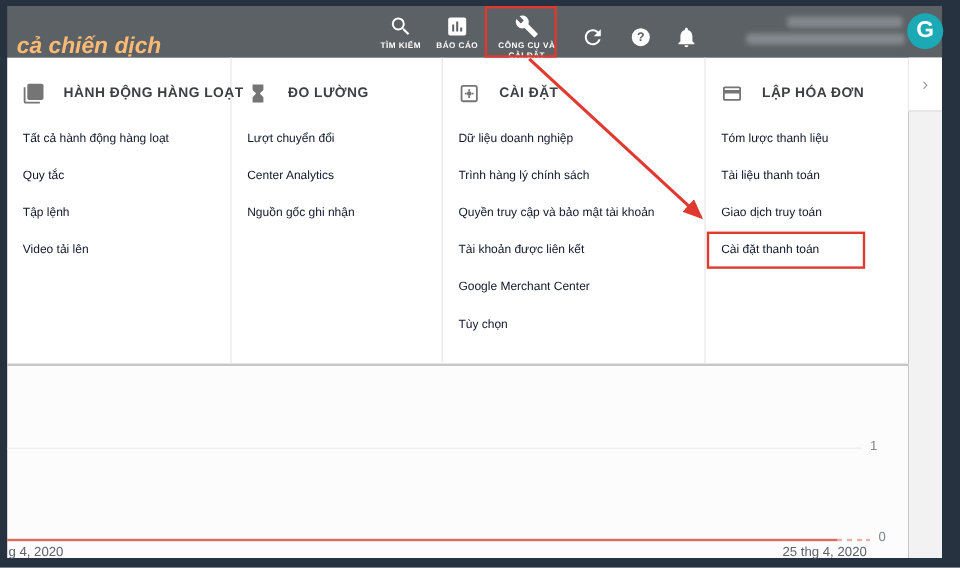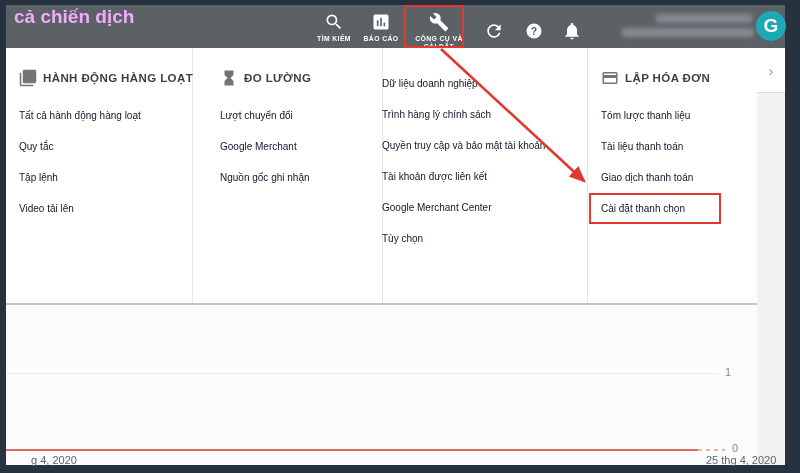--- a/index.html
+++ b/index.html
@@ -5,51 +5,51 @@
   html,body{margin:0;padding:0;}
   body{
     width:800px;height:473px;position:relative;overflow:hidden;
     background:#26323f;
     font-family:"Liberation Sans","DejaVu Sans",sans-serif;
     -webkit-font-smoothing:antialiased;
   }
   .abs{position:absolute;}
   
   .topbar{left:6px;top:5px;width:779px;height:43px;background:#5c6165;}
-  .tb-title{left:8px;top:1px;font-size:19px;font-weight:600;color:#f0abfc;white-space:nowrap;}
+  .tb-title{left:8px;top:23px;font-size:19px;font-weight:600;color:#fdba74;white-space:nowrap;font-style:italic;}
   .tb-action{top:7px;width:58px;display:flex;flex-direction:column;align-items:center;gap:3px;cursor:pointer;}
   .tb-action .lbl{font-size:6.8px;line-height:8px;letter-spacing:.4px;color:#ffffff;text-align:center;font-weight:bold;}
   .tb-ico{top:16px;width:20px;height:20px;cursor:pointer;}
   .blurbar{background:#8a9095;filter:blur(2px);border-radius:2px;opacity:.85;}
   .glogo{left:756px;top:11px;width:30px;height:30px;border-radius:50%;background:#1ba9b5;
          display:flex;align-items:center;justify-content:center;}
   .glogo span{color:#fff;font-size:19px;font-weight:bold;}
   
   .menu{left:6px;top:48px;width:751px;height:255px;background:#ffffff;border-bottom:2px solid #c6c6c6;}
   .col{position:absolute;top:0;height:100%;padding-top:14px;box-sizing:border-box;}
   .col.bordered{border-right:1px solid #e7e7e7;}
-  .col-header{height:32px;display:flex;align-items:center;gap:6px;padding-left:13px;
+  .col-header{height:32px;display:flex;align-items:center;gap:16px;padding-left:13px;
               color:#3c4043;font-size:11.5px;font-weight:bold;letter-spacing:.4px;white-space:nowrap;}
   .col-items{margin-top:6px;}
   .menu-item{height:31px;line-height:31px;padding-left:13px;font-size:10px;color:#0f172a;
              white-space:nowrap;cursor:pointer;}
   .hicon{width:18px;height:18px;display:inline-flex;}
   
   .right-strip{left:757px;top:48px;width:28px;height:417px;background:#f2f2f2;}
   .chevron-box{width:100%;height:45px;background:#ffffff;border-bottom:1px solid #d9dadb;
                display:flex;align-items:center;justify-content:center;cursor:pointer;
                color:#9aa0a6;font-size:15px;box-sizing:border-box;}
   
   .chart{left:6px;top:305px;width:751px;height:160px;background:#fcfcfc;}
   .gridline{position:absolute;left:0;height:1px;background:#ebebeb;}
   .redline{position:absolute;left:0;height:2px;background:#dd6a60;}
   .redline-dash{position:absolute;height:2px;
     background:repeating-linear-gradient(90deg,#eab1aa 0 4px,transparent 4px 8px);}
   .axis-lbl{position:absolute;font-size:11px;color:#80868b;}
-  .date-lbl{position:absolute;font-size:11px;color:#5f6368;white-space:nowrap;margin-left:24px;}
+  .date-lbl{position:absolute;font-size:11px;color:#5f6368;white-space:nowrap;}
   
   .hl{position:absolute;border:2px solid #e0392f;box-sizing:border-box;pointer-events:none;}
   .hl-tools{left:404px;top:5px;width:60px;height:43px;}
   .hl-item{left:589px;top:193px;width:132px;height:31px;}
   .arrow-overlay{position:absolute;left:0;top:0;pointer-events:none;}
 </style>
 </head>
 <body>
 
 <div class="abs topbar">
@@ -127,37 +127,47 @@
       <span>HÀNH ĐỘNG HÀNG LOẠT</span>
     </div>
     <div class="col-items">
       <div class="menu-item">Tất cả hành động hàng loạt</div>
       <div class="menu-item">Quy tắc</div>
       <div class="menu-item">Tập lệnh</div>
       <div class="menu-item">Video tải lên</div>
     </div>
   </div>
 
-  <div class="col bordered" style="left:201px;width:176px">
+  <div class="col bordered" style="left:187px;width:176px">
     <div class="col-header">
       <span class="hicon">
         <svg viewBox="0 0 24 24" width="18" height="18">
             <path fill="#757575" d="M6 2v6h.01L6 8.01 10 12l-4 4 .01.01H6V22h12v-5.99h-.01L18 16l-4-4 4-3.99-.01-.01H18V2H6z"></path>
           </svg>
       </span>
       <span>ĐO LƯỜNG</span>
     </div>
     <div class="col-items">
       <div class="menu-item">Lượt chuyển đổi</div>
-      <div class="menu-item">Google Merchant</div>
+      <div class="menu-item">Center Analytics</div>
       <div class="menu-item">Nguồn gốc ghi nhận</div>
     </div>
   </div>
 
   <div class="col bordered" style="left:363px;width:219px">
+    <div class="col-header">
+      <span class="hicon">
+        <svg viewBox="0 0 24 24" width="18" height="18">
+          <rect x="3.5" y="3.5" width="17" height="17" rx="2" fill="none" stroke="#757575" stroke-width="2"></rect>
+          <circle cx="12" cy="12" r="2.6" fill="#757575"></circle>
+          <path stroke="#757575" stroke-width="2" d="M12 7.2v2M12 14.8v2M7.2 12h2M14.8 12h2"></path>
+        </svg>
+      </span>
+      <span>CÀI ĐẶT</span>
+    </div>
     <div class="col-items">
       <div class="menu-item">Dữ liệu doanh nghiệp</div>
       <div class="menu-item">Trình hàng lý chính sách</div>
       <div class="menu-item">Quyền truy cập và bảo mật tài khoản</div>
       <div class="menu-item">Tài khoản được liên kết</div>
       <div class="menu-item">Google Merchant Center</div>
       <div class="menu-item">Tùy chọn</div>
     </div>
   </div>
 
@@ -166,42 +176,42 @@
       <span class="hicon">
         <svg viewBox="0 0 24 24" width="18" height="18">
             <path fill="#757575" d="M20 4H4c-1.11 0-1.99.89-1.99 2L2 18c0 1.11.89 2 2 2h16c1.11 0 2-.89 2-2V6c0-1.11-.89-2-2-2zm0 14H4v-6h16v6zm0-10H4V6h16v2z"></path>
           </svg>
       </span>
       <span>LẬP HÓA ĐƠN</span>
     </div>
     <div class="col-items">
       <div class="menu-item">Tóm lược thanh liệu</div>
       <div class="menu-item">Tài liệu thanh toán</div>
-      <div class="menu-item">Giao dịch thanh toán</div>
-      <div class="menu-item">Cài đặt thanh chọn</div>
+      <div class="menu-item">Giao dịch truy toán</div>
+      <div class="menu-item">Cài đặt thanh toán</div>
     </div>
   </div>
 </div>
 
 <div class="abs right-strip">
   <div class="chevron-box">
     <span>›</span>
   </div>
 </div>
 
 <div class="abs chart">
   <div class="gridline" style="top:68px;width:712px"></div>
   <div class="axis-lbl" style="left:719px;top:61px">1</div>
 
   <div class="redline" style="top:144px;width:692px"></div>
   <div class="redline-dash" style="top:144px;left:692px;width:27px"></div>
   <div class="axis-lbl" style="left:726px;top:137px">0</div>
 
   <div class="date-lbl" style="left:1px;top:149px">g 4, 2020</div>
-  <div class="date-lbl" style="left:676px;top:149px">25 thg 4, 2020</div>
+  <div class="date-lbl" style="left:646px;top:149px">25 thg 4, 2020</div>
 </div>
 
 <div class="hl hl-tools"></div>
 <div class="hl hl-item"></div>
 
 <svg class="arrow-overlay" width="800" height="473">
   <defs>
     <marker id="ah" markerWidth="8" markerHeight="7" refX="5.5" refY="2.75" orient="auto">
       <polygon points="0 0, 6.5 2.75, 0 5.5" fill="#e0392f"></polygon>
     </marker>

